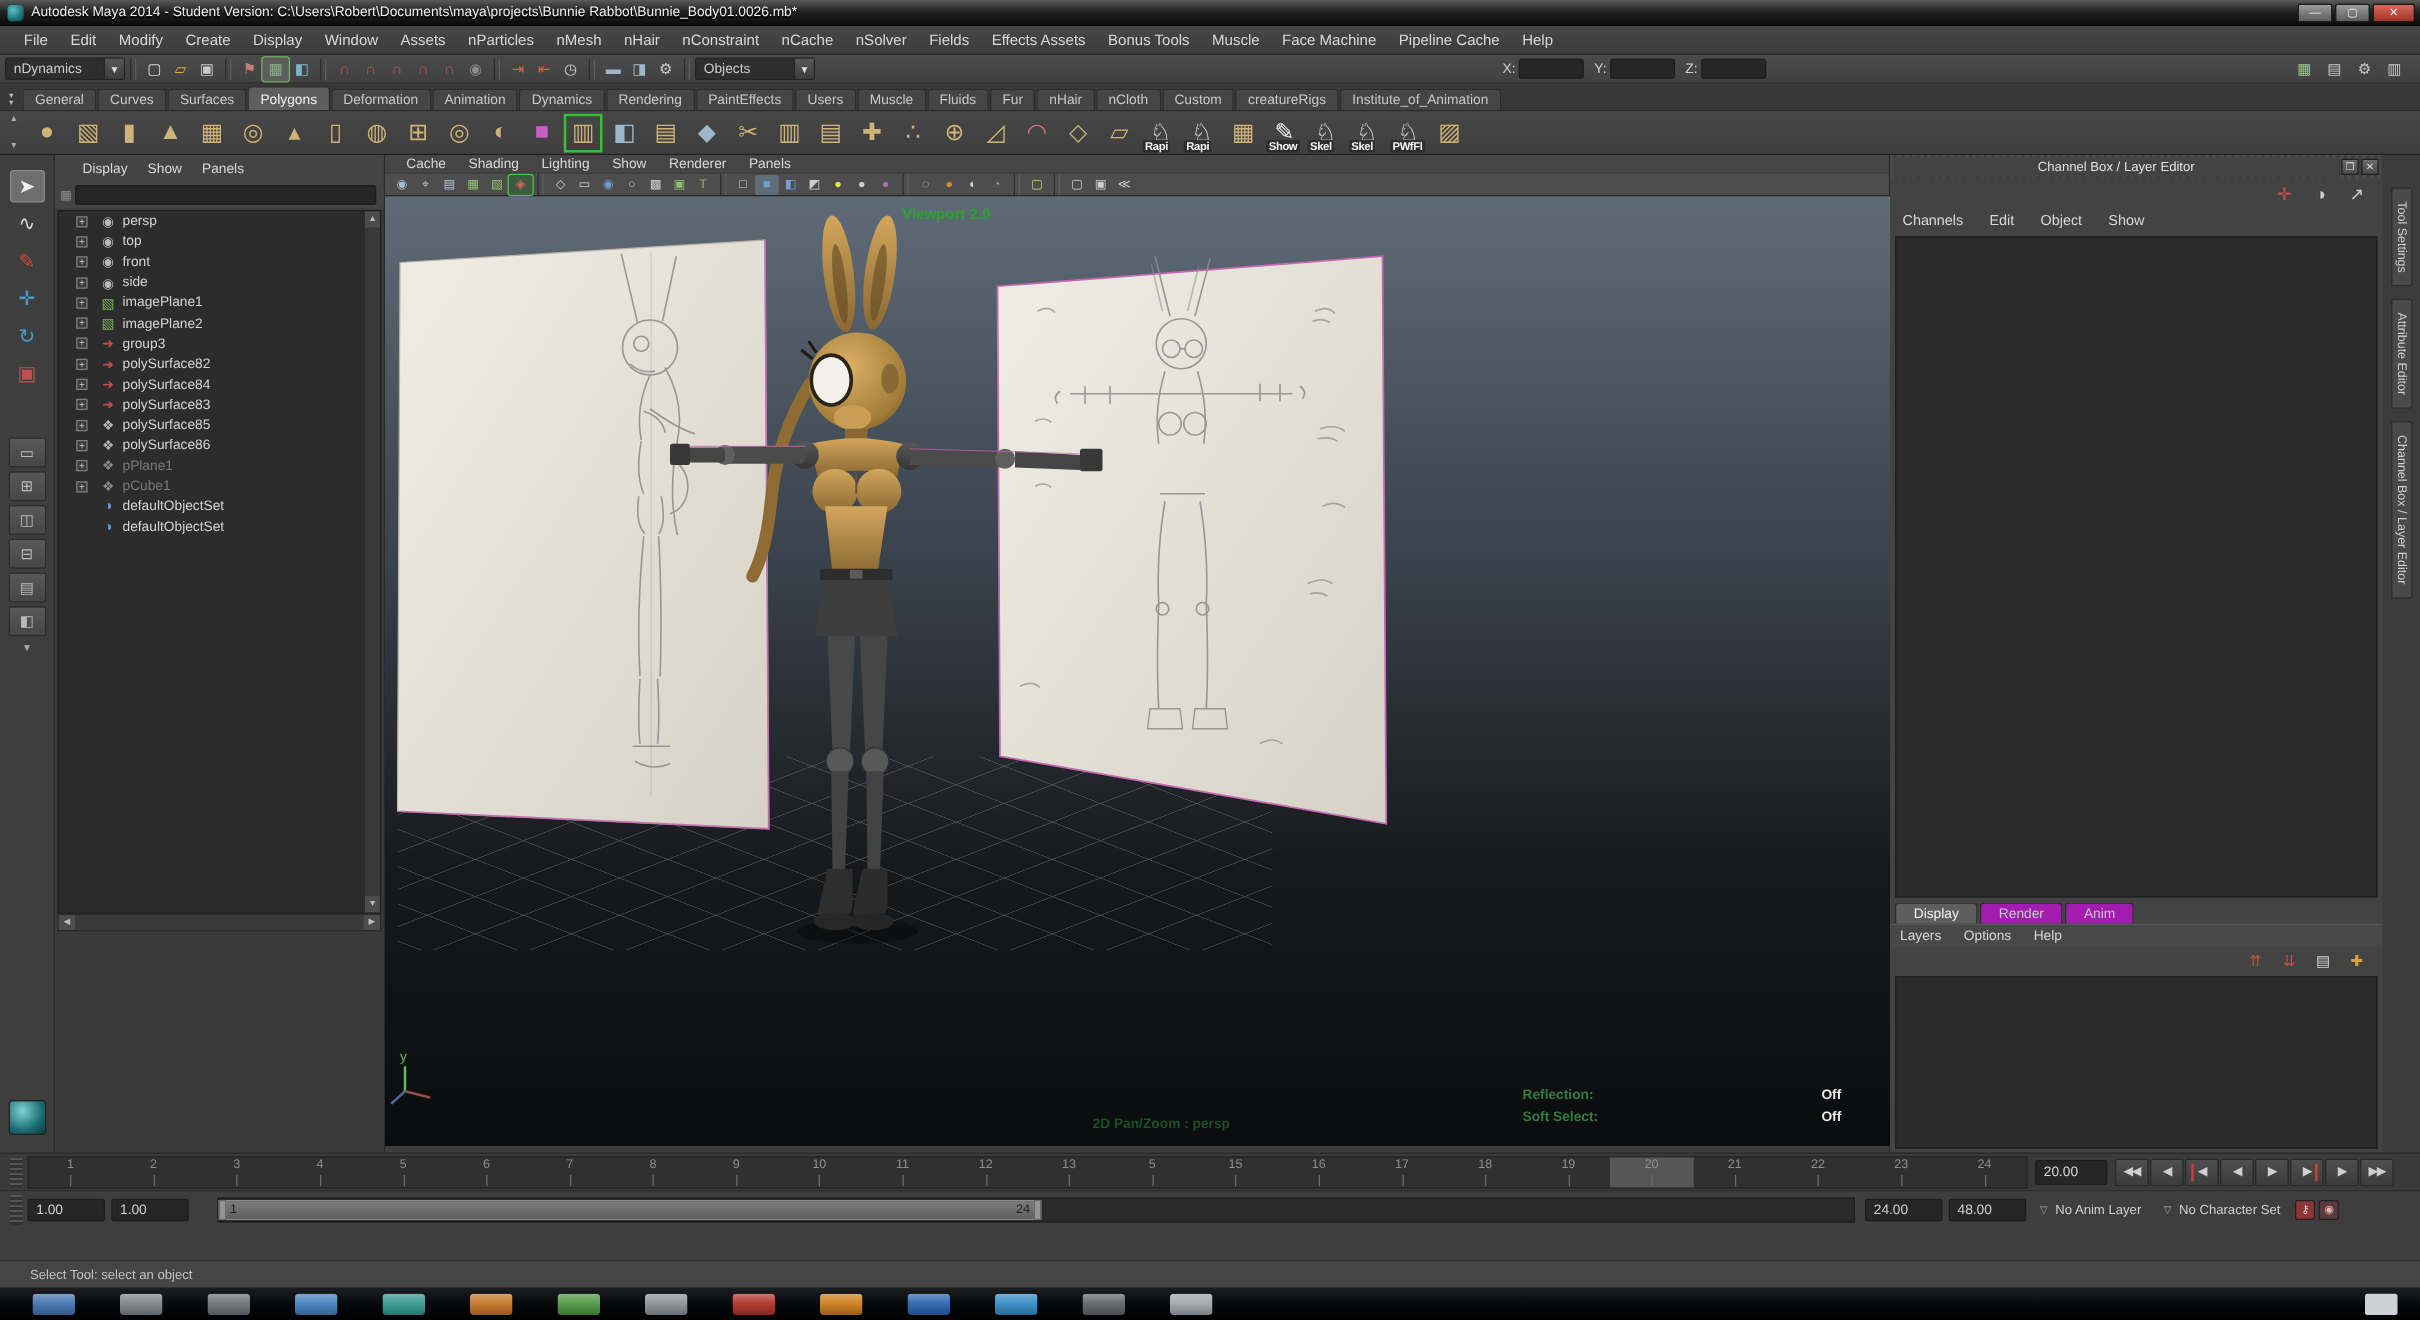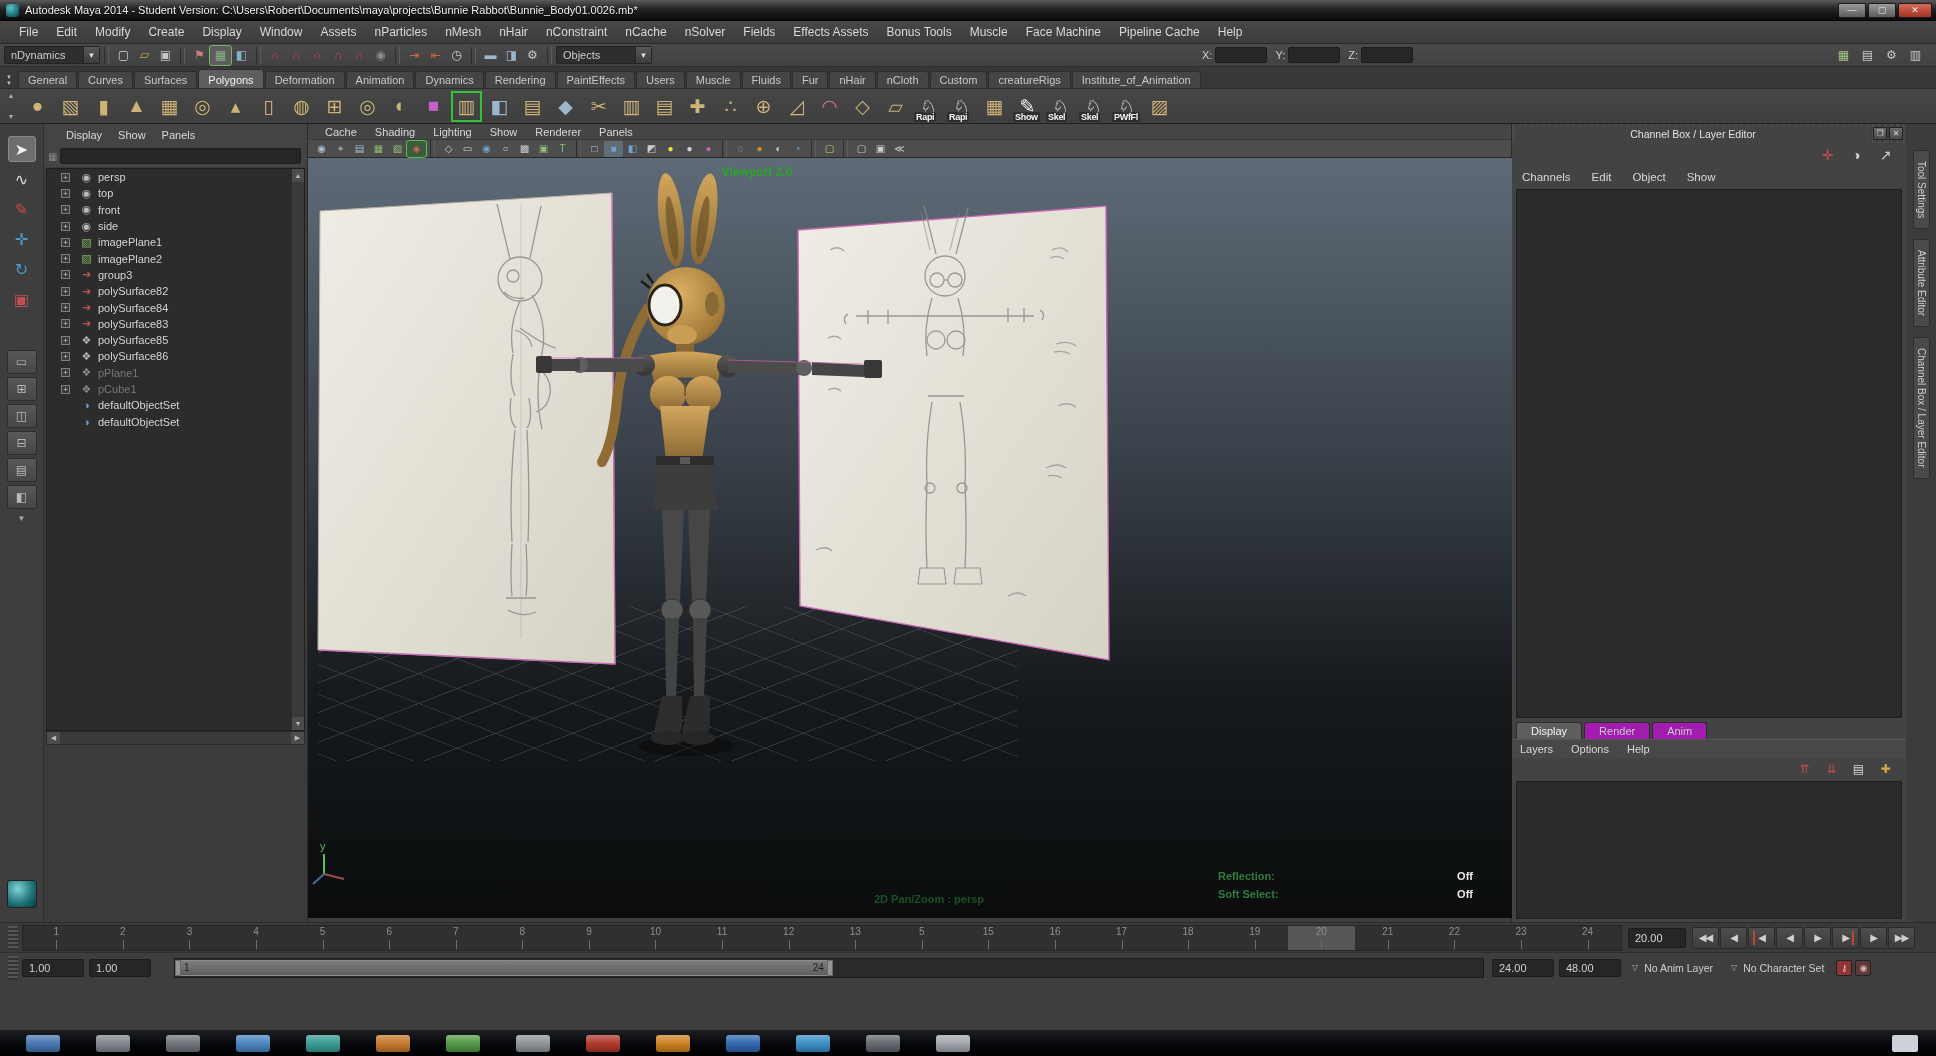--- a/index.html
+++ b/index.html
@@ -875,20 +875,23 @@
     </div>
     <div class="ddl">
       <span class="da">▽</span>
       <span>No Character Set</span>
     </div>
     <div class="kbtn key">⚷</div>
     <div class="kbtn auto">◉</div>
   </div>
 
 
+  <div class="helpline">
+    <span class="helptext">Select Tool: select an object</span>
+  </div>
 
   <div class="taskbar">
     <div id="tb-icons" style="display:flex;gap:36px;">
         <div class="tbicon" style="background-color: rgb(74, 127, 193);"></div>
         <div class="tbicon" style="background-color: rgb(138, 144, 151);"></div>
         <div class="tbicon" style="background-color: rgb(119, 125, 132);"></div>
         <div class="tbicon" style="background-color: rgb(77, 143, 209);"></div>
         <div class="tbicon" style="background-color: rgb(58, 168, 160);"></div>
         <div class="tbicon" style="background-color: rgb(217, 130, 43);"></div>
         <div class="tbicon" style="background-color: rgb(87, 166, 74);"></div>

